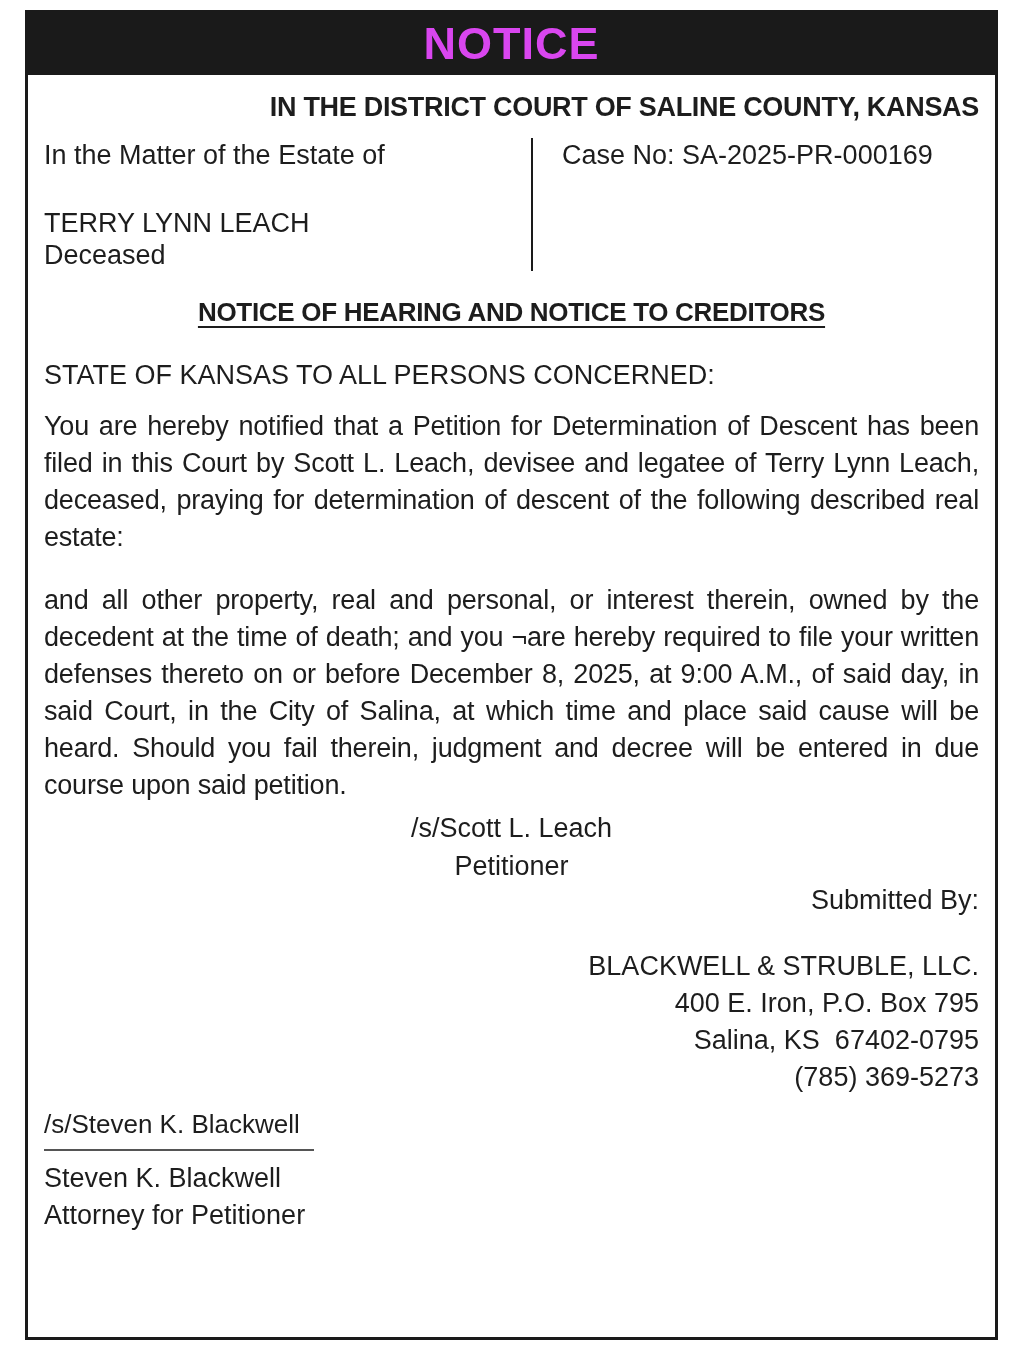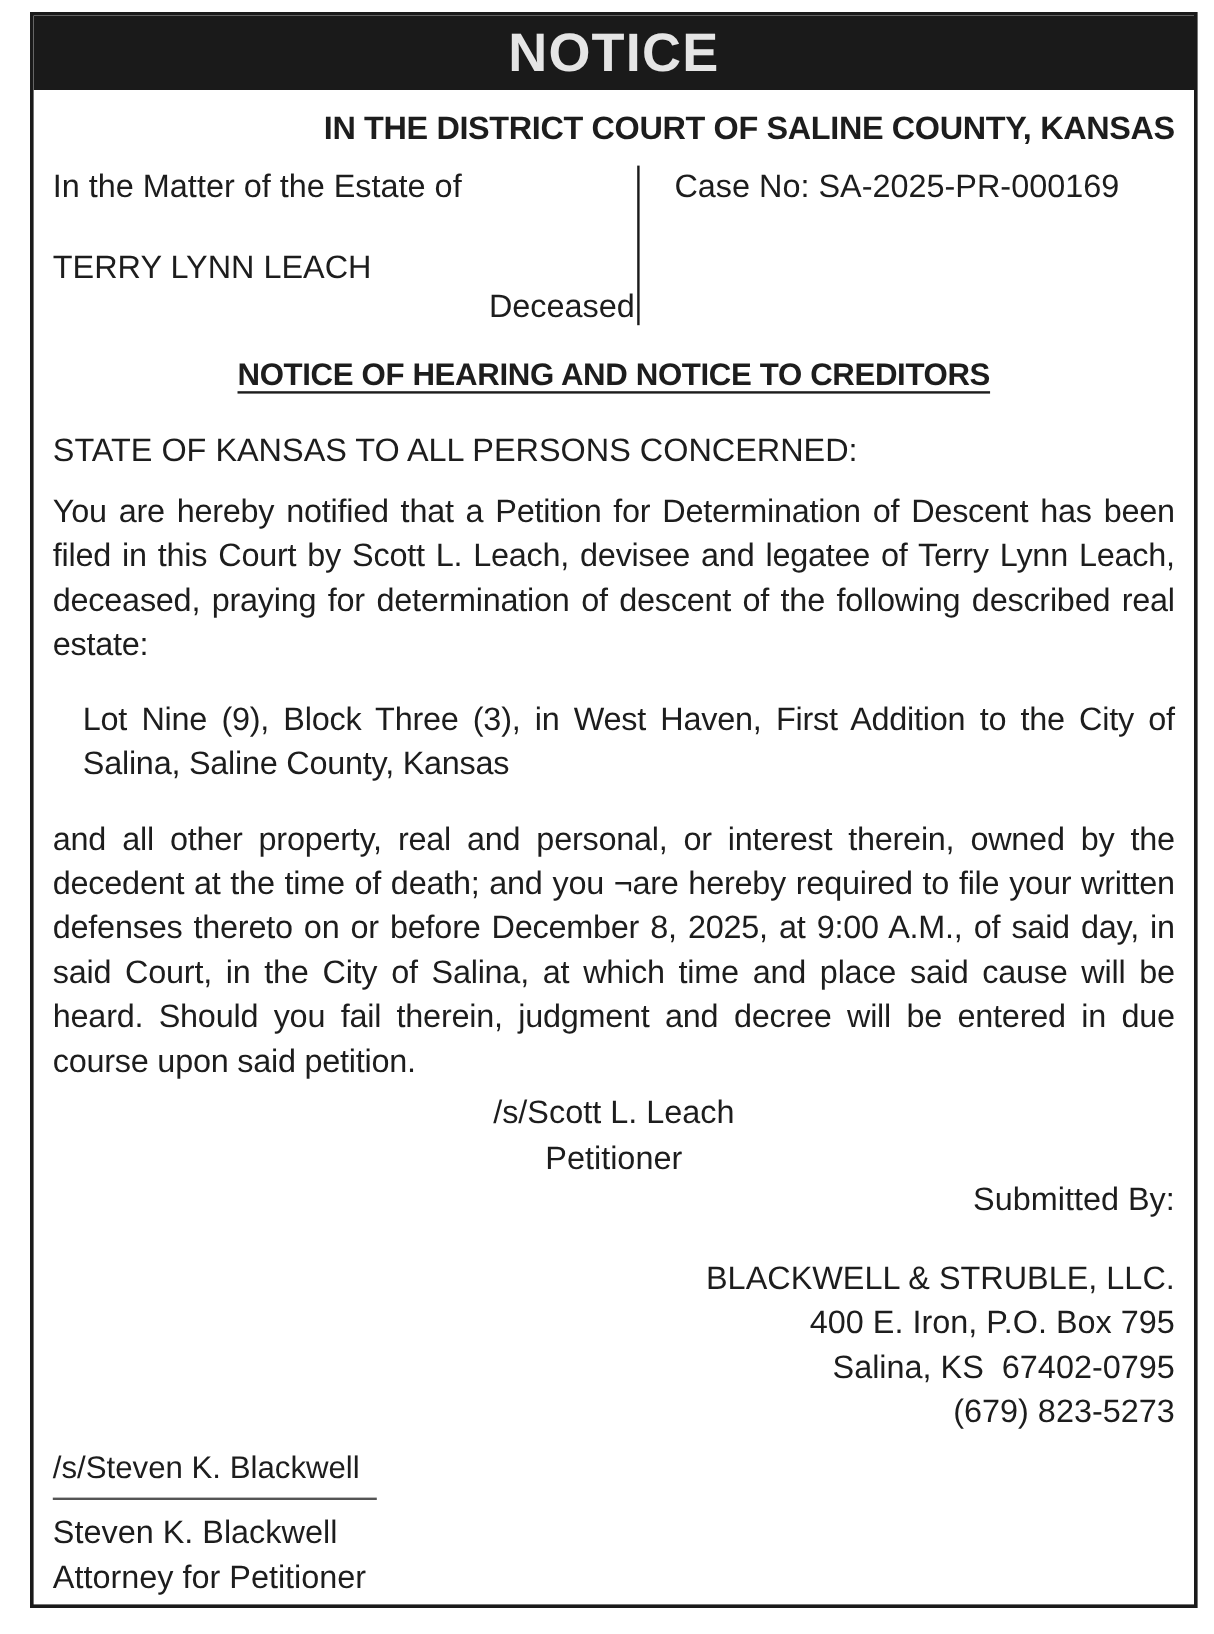--- a/index.html
+++ b/index.html
@@ -18,21 +18,21 @@
     height: 1330px;
     box-sizing: border-box;
     border: 3px solid #1a1a1a;
     background: #ffffff;
     color: #1d1d1d;
     overflow: hidden;
   }
   .banner {
     height: 62px;
     background: #1a1a1a;
-    color: #e5e5e5;
+    color: #d946ef;
     display: flex;
     align-items: center;
     justify-content: center;
     font-size: 45px;
     font-weight: 700;
     letter-spacing: 1px;
   }
   .content {
     padding: 0 16px;
   }
@@ -49,21 +49,21 @@
     min-height: 124px;
   }
   .caption-left {
     flex: 0 0 487px;
     box-sizing: border-box;
     font-size: 27px;
   }
   .caption-left .matter-line { margin-top: 2px; }
   .caption-left .decedent-name { margin-top: 37px; }
   .caption-left .deceased-label {
-    text-align: right;
+    text-align: left;
     padding-right: 2px;
     margin-top: 1px;
   }
   .caption-right {
     flex: 1;
     border-left: 2px solid #1a1a1a;
     padding-left: 29px;
     font-size: 27px;
     box-sizing: border-box;
   }
@@ -150,36 +150,35 @@
     </div>
 
     <div class="notice-heading">
       <span>NOTICE OF HEARING AND NOTICE TO CREDITORS</span>
     </div>
 
     <div class="salutation">STATE OF KANSAS TO ALL PERSONS CONCERNED:</div>
 
     <div class="para para-1">You are hereby notified that a Petition for Determination of Descent has been filed in this Court by Scott L. Leach, devisee and legatee of Terry Lynn Leach, deceased, praying for determination of descent of the following described real estate:</div>
 
-    <div class="para legal-description">Lot Nine (9), Block Three (3), in West Haven, First Addition to the City of Salina, Saline County, Kansas</div>
 
     <div class="para para-2">and all other property, real and personal, or interest therein, owned by the decedent at the time of death; and you ¬are hereby required to file your written defenses thereto on or before December 8, 2025, at 9:00  A.M., of said day, in said Court, in the City of Salina, at which time and place said cause will be heard.  Should you fail therein, judgment and decree will be entered in due course upon said petition.</div>
 
     <div class="petitioner-block">
       <div>/s/Scott L. Leach</div>
       <div>Petitioner</div>
     </div>
 
     <div class="submitted-by">Submitted By:</div>
 
     <div class="firm-block">
       <div>BLACKWELL &amp; STRUBLE, LLC.</div>
       <div>400 E. Iron, P.O. Box 795</div>
       <div>Salina, KS&nbsp;&nbsp;67402-0795</div>
-      <div>(679) 823-5273</div>
+      <div>(785) 369-5273</div>
     </div>
 
     <div class="attorney-block">
       <div class="attorney-sig">/s/Steven K. Blackwell</div>
       <hr class="signature-line">
       <div class="attorney-name">Steven K. Blackwell</div>
       <div class="attorney-title">Attorney for Petitioner</div>
     </div>
 
   </div>

